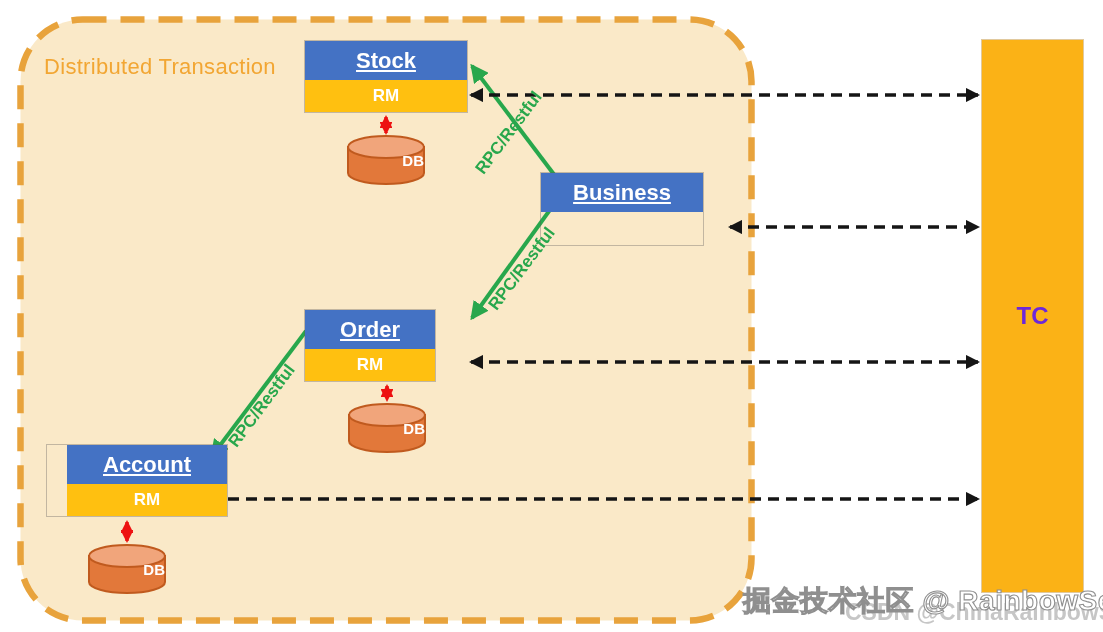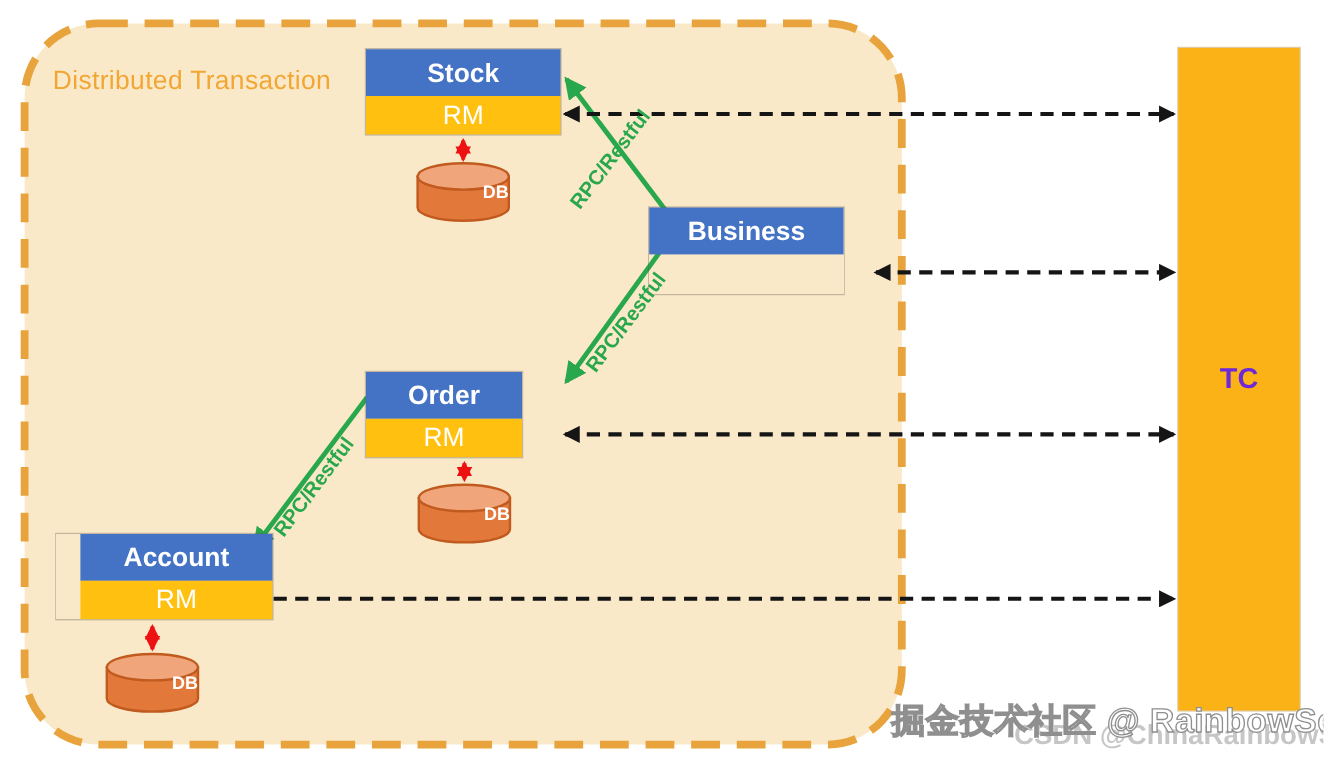--- a/index.html
+++ b/index.html
@@ -9,24 +9,24 @@
   }
   .layer{position:absolute;left:0;top:0;width:1103px;height:632px;}
   .abs{position:absolute;}
   .title{
     left:44px;top:54px;font-size:22px;font-weight:400;color:#F2A633;
     letter-spacing:.3px;
   }
   .svcbox{display:flex;flex-direction:column;box-shadow:0 0 0 1px rgba(90,90,90,.35);}
   .svc-header{
     background:#4472C4;color:#fff;font-weight:700;font-size:22px;
-    display:flex;align-items:center;justify-content:center;flex:0 0 39px;
+    display:flex;align-items:center;justify-content:center;flex:0 0 39px;text-decoration:underline;
   }
   .svc-band{
-    background:#FFC010;color:#fff;font-weight:400;font-size:22px;
+    background:#FFC010;color:#fff;font-weight:700;font-size:17px;
     display:flex;align-items:center;justify-content:center;flex:1;
   }
   .tcbox{
     left:982px;top:40px;width:101px;height:552px;background:#FBB216;
     display:flex;align-items:center;justify-content:center;
     color:#6d28d9;font-weight:700;font-size:24px;box-shadow:0 0 0 1px rgba(180,120,10,.4);
   }
   .rpc-label{
     color:#28A74C;font-weight:700;font-size:17px;white-space:nowrap;
     transform:translate(-50%,-50%) rotate(-53deg);transform-origin:center;

